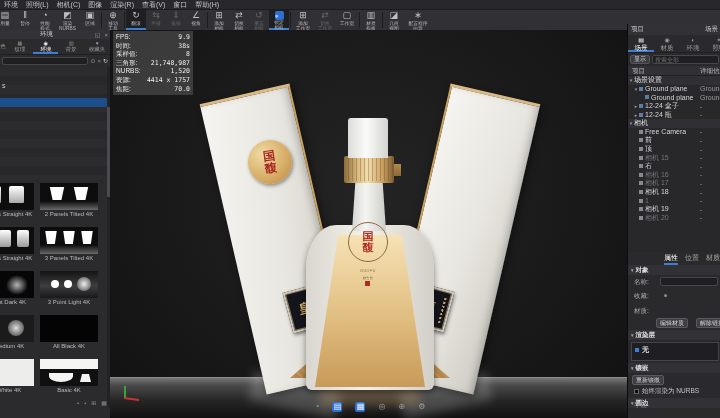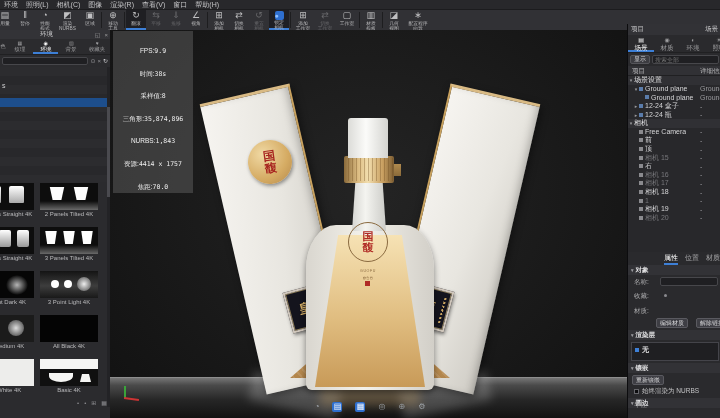--- a/index.html
+++ b/index.html
@@ -136,21 +136,21 @@
   .emblem span { width:13px; font-size:11px; line-height:11px; color:#b02a24; word-break:break-all; text-align:center; font-weight:bold; }
   .brand-en { position:absolute; left:228px; top:238px; width:60px; text-align:center;
     font-size:6px; color:#8a6a40; transform:scale(.6); letter-spacing:1px; }
   .brand-sub { position:absolute; left:228px; top:244px; width:60px; text-align:center;
     font-size:6px; color:#8a6a40; transform:scale(.55); }
   .seal { position:absolute; left:255px; top:251px; width:5px; height:5px; background:#b02a24; }
   .gizmo-g { position:absolute; left:14px; top:356px; width:2px; height:13px; background:#3aa33a; }
   .gizmo-r { position:absolute; left:14px; top:368px; width:15px; height:2px; background:#cc3434; transform:rotate(7deg); }
   .vstats { position:absolute; left:3px; top:1px; width:80px; background:rgba(96,96,96,.5);
     padding:2px 3px; }
-  .vstats .srow { display:flex; justify-content:center; font-size:6.5px; line-height:8.6px; color:#efefef;margin-top:14px; }
+  .vstats .srow { display:flex; justify-content:space-between; font-size:6.5px; line-height:8.6px; color:#efefef; }
   .vstats .sval { font-family:"DejaVu Sans Mono", monospace; }
   .vp-icons { position:absolute; left:160px; top:372px; width:200px; display:flex; justify-content:center; gap:13px; }
   .vp-icons span { font-size:8px; line-height:10px; color:#9aa0a6; }
   .vp-icons span.on { background:#2e6fd0; color:#fff; border-radius:2px; width:10px; height:10px; text-align:center; }
   
   .scene { position:absolute; left:627px; top:24px; width:93px; height:394px; background:#2a2a2d;
     border-left:1px solid #0c0c0e; overflow:hidden; }
   .dockhead { position:absolute; left:0; top:0; width:93px; height:11px; background:#323236;
     display:flex; justify-content:space-between; align-items:center; padding:0 3px; font-size:6.5px; color:#c6c6c8; }
   .s-tabs { position:absolute; left:0; top:11px; width:104px; height:18px; display:flex; border-bottom:1px solid #202022; }
@@ -470,25 +470,25 @@
       <div class="srow">
           <span>时间:</span>
           <span class="sval">38s</span>
         </div>
       <div class="srow">
           <span>采样值:</span>
           <span class="sval">8</span>
         </div>
       <div class="srow">
           <span>三角形:</span>
-          <span class="sval">35,874,896</span>
+          <span class="sval">21,748,987</span>
         </div>
       <div class="srow">
           <span>NURBS:</span>
-          <span class="sval">1,843</span>
+          <span class="sval">1,520</span>
         </div>
       <div class="srow">
           <span>资源:</span>
           <span class="sval">4414 x 1757</span>
         </div>
       <div class="srow">
           <span>焦距:</span>
           <span class="sval">70.0</span>
         </div>
     </div>

